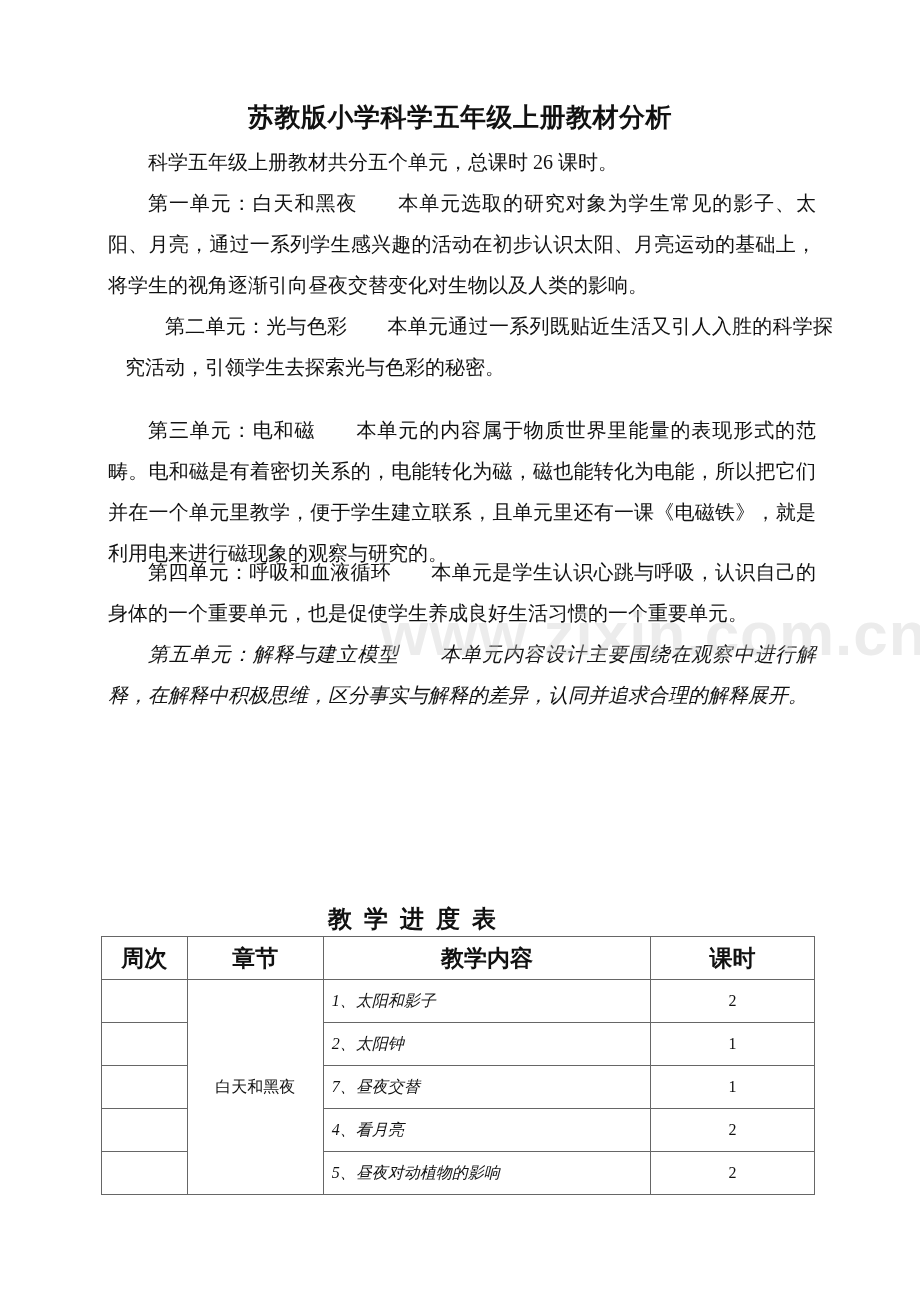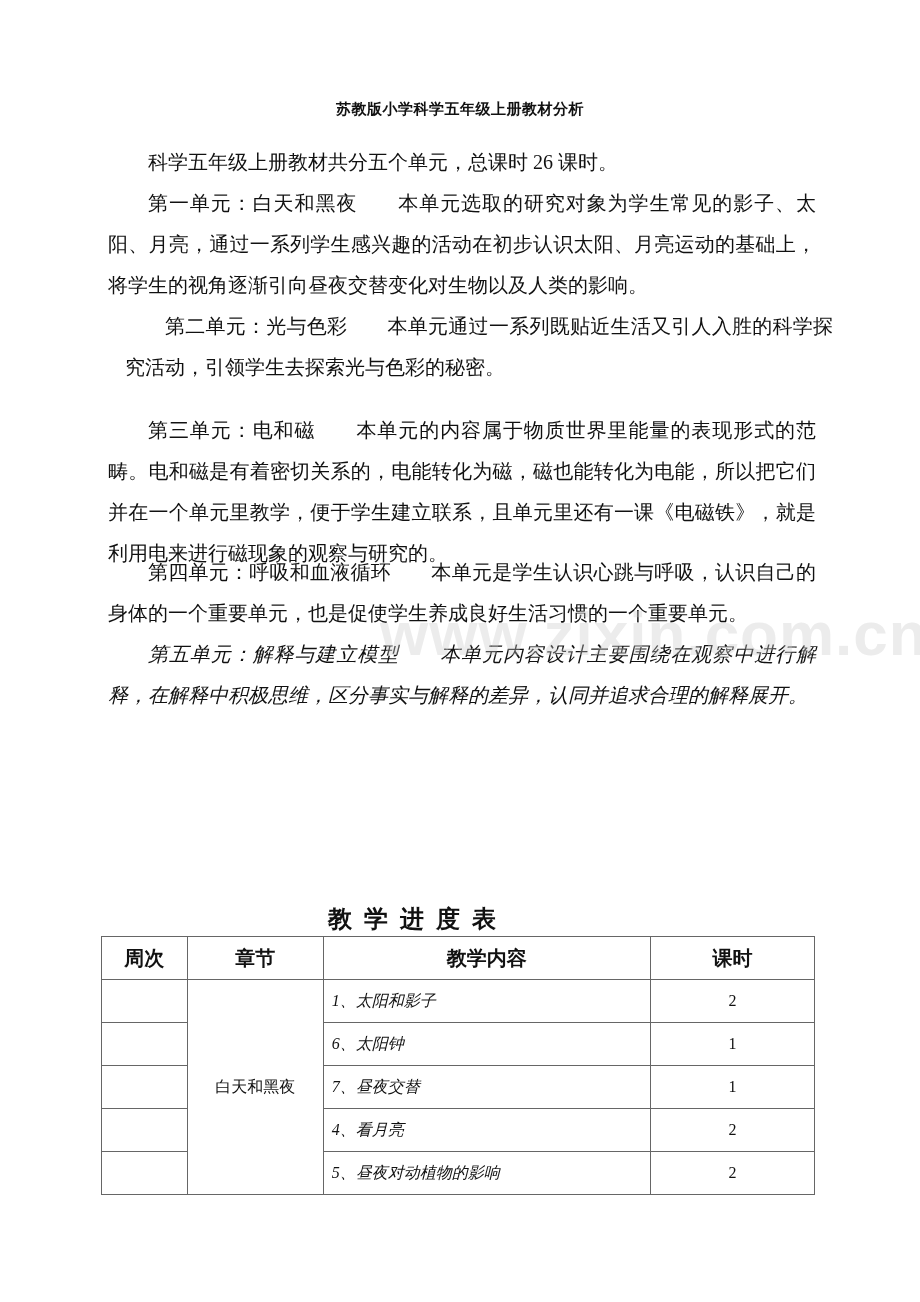--- a/index.html
+++ b/index.html
@@ -1,30 +1,30 @@
 <!DOCTYPE html>
 <html><head>
 <meta charset="utf-8">
 <style>
   html, body { margin:0; padding:0; background:#ffffff; }
   body { width:920px; height:1302px; position:relative; overflow:hidden;
          font-family:"Liberation Serif","DejaVu Serif",serif; color:#111; }
   .title { position:absolute; left:0; width:920px; top:100px; text-align:center;
-           font-size:15px; font-weight:bold; letter-spacing:0.5px; }
+           font-size:26px; font-weight:bold; letter-spacing:0.5px; }
   .para { position:absolute; left:108px; width:708px; font-size:20px; line-height:41px;
           text-indent:40px; text-align:justify; }
   .para .gap { display:inline-block; width:40px; }
   .watermark { position:absolute; left:380px; top:598px; font-family:"Liberation Sans","DejaVu Sans",sans-serif;
                font-size:62px; color:rgba(200,200,200,0.35); letter-spacing:1px; pointer-events:none;font-weight:bold; }
   .sched-title { position:absolute; left:0; width:836px; top:903px; text-align:center;
                  font-size:24px; font-weight:bold; letter-spacing:12px; }
   table.sched { position:absolute; left:101px; top:936px; border-collapse:collapse;
                 width:714px; font-size:16px; }
   table.sched td, table.sched th { border:1.5px solid #666; height:42px; padding:0; }
-  table.sched th { font-weight:bold; font-size:20px; height:42px; text-align:center; }
+  table.sched th { font-weight:bold; font-size:23px; height:42px; text-align:center; }
   .c1 { width:85px; } .c2 { width:136px; } .c3 { width:328px; } .c4 { width:164px; }
   td.content { text-align:left; padding-left:8px !important;font-style:italic; }
   td.center { text-align:center; }
 </style>
 </head>
 <body>
 
 <div class="title">苏教版小学科学五年级上册教材分析</div>
 
 <div class="para" style="top:142px;">科学五年级上册教材共分五个单元，总课时 26 课时。</div>
@@ -52,21 +52,21 @@
     <th class="c4">课时</th>
   </tr>
   <tr>
     <td class="center"></td>
     <td class="center" rowspan="5">白天和黑夜</td>
     <td class="content">1、太阳和影子</td>
     <td class="center">2</td>
   </tr>
   <tr>
     <td class="center"></td>
-    <td class="content">6、太阳钟</td>
+    <td class="content">2、太阳钟</td>
     <td class="center">1</td>
   </tr>
   <tr>
     <td class="center"></td>
     <td class="content">7、昼夜交替</td>
     <td class="center">1</td>
   </tr>
   <tr>
     <td class="center"></td>
     <td class="content">4、看月亮</td>

